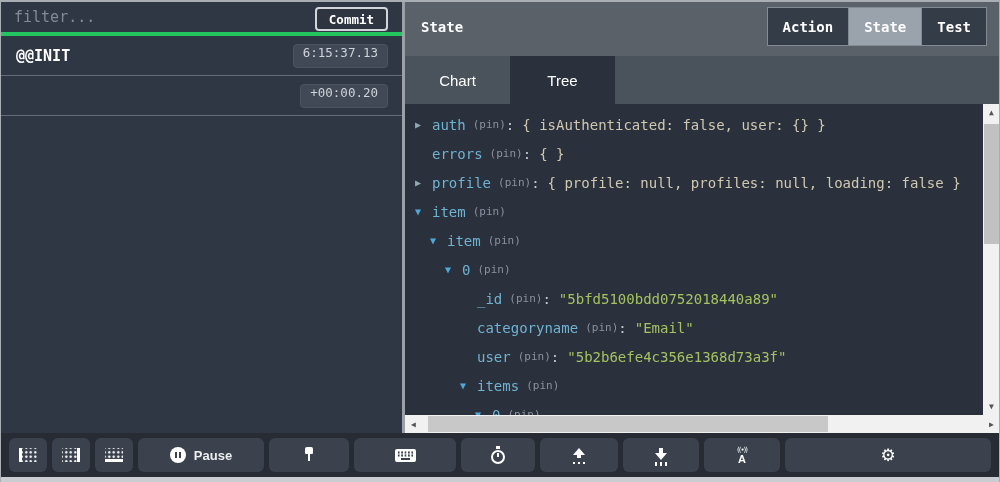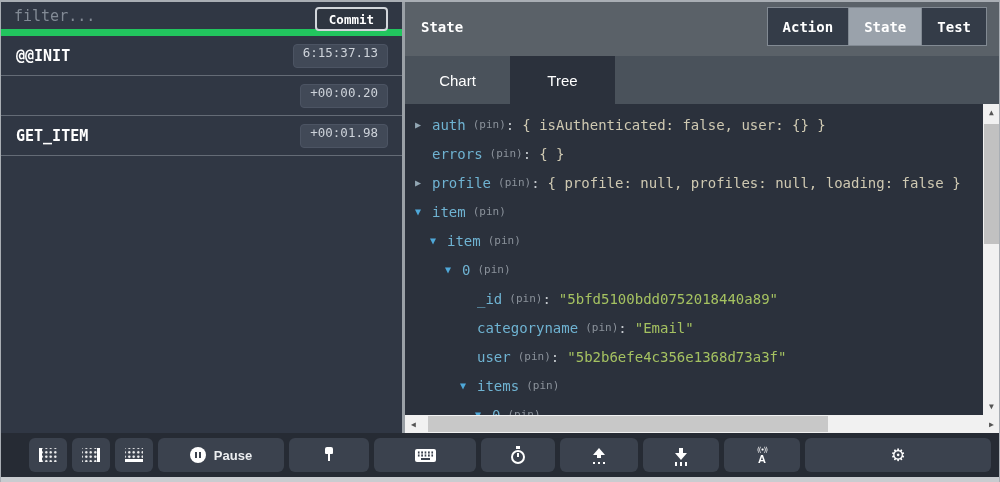--- a/index.html
+++ b/index.html
@@ -7,21 +7,21 @@
   .app {
     position:relative; width:1000px; height:482px;
     background:#2b313c; overflow:hidden;
     border-top:2px solid #a9aeb4; border-left:1px solid #a9aeb4; border-right:1px solid #a9aeb4;
     font-family:"DejaVu Sans Mono", monospace;
   }
 
   
   .left-panel { position:absolute; left:0; top:0; width:401px; height:431px; background:#303744; }
   .divider-v { position:absolute; left:401px; top:0; width:3px; height:431px; background:#9aa0a6; }
-  .filter-bar { position:relative; height:34px; border-bottom:7px solid #22c55e; display:flex; align-items:center; }
+  .filter-bar { position:relative; height:34px; border-bottom:4px solid #22c55e; display:flex; align-items:center; }
   .filter-input {
     flex:1; background:transparent; border:none; outline:none;
     color:#c8cdd3; font:15px "DejaVu Sans Mono", monospace; padding:0 10px 0 13px;
   }
   .filter-input::placeholder { color:#828a95; opacity:1; }
   .commit-btn {
     position:absolute; right:14px; top:5px; height:24px; padding:0 12px;
     background:#2e3540; border:2px solid #d2d6db; border-radius:4px;
     color:#fff; font:bold 12.5px "DejaVu Sans Mono", monospace; cursor:pointer;
   }
@@ -75,21 +75,21 @@
                        display:flex; align-items:center; justify-content:center; cursor:pointer; }
   .vscroll .up { top:0; } .vscroll .down { bottom:0; }
   .v-thumb { position:absolute; left:1px; width:15px; top:20px; height:120px; background:#c1c1c1; cursor:pointer; }
   .hscroll { position:absolute; left:0; right:0; bottom:0; height:18px; background:#f1f1f1; }
   .hscroll .sb-arrow { position:absolute; top:0; width:17px; height:18px; color:#555; font-size:8px;
                        display:flex; align-items:center; justify-content:center; cursor:pointer; }
   .hscroll .left { left:0; } .hscroll .right { right:0; }
   .h-thumb { position:absolute; top:1px; height:16px; left:23px; width:400px; background:#c8c8c8; cursor:pointer; }
 
   
-  .bottom-bar { position:absolute; left:0; right:0; top:431px; height:44px; background:#262b34;padding-left:20px; }
+  .bottom-bar { position:absolute; left:0; right:0; top:431px; height:44px; background:#262b34; }
   .toolbar { display:flex; gap:5px; padding:5px 8px 0 8px; }
   .tb-btn {
     height:34px; background:#3b424e; border:none; border-radius:6px; cursor:pointer;
     display:flex; align-items:center; justify-content:center; gap:8px;
     color:#eceef0; font:bold 13px "Liberation Sans", sans-serif; flex:none;
   }
   .bottom-strip { position:absolute; left:0; right:0; bottom:0; height:5px; background:#c9ccd0; }
 
   
   .dock-ic { width:18px; height:14px;
@@ -147,24 +147,20 @@
       <button class="commit-btn">Commit</button>
     </div>
     <div id="action-list">
         <div class="action-row">
           <span class="action-name">@@INIT</span>
           <span class="action-time">6:15:37.13</span>
         </div>
         <div class="action-row">
           <span class="action-time">+00:00.20</span>
         </div>
-        <div class="action-row">
-          <span class="action-name">GET_ITEM</span>
-          <span class="action-time">+00:01.98</span>
-        </div>
       </div>
   </div>
   <div class="divider-v"></div>
 
   <div class="right-panel">
     <div class="rp-header">
       <span class="rp-title">State</span>
       <div class="tab-group" id="tab-group">
           <button class="tab-btn">Action</button>
           <button class="tab-btn selected">State</button>

